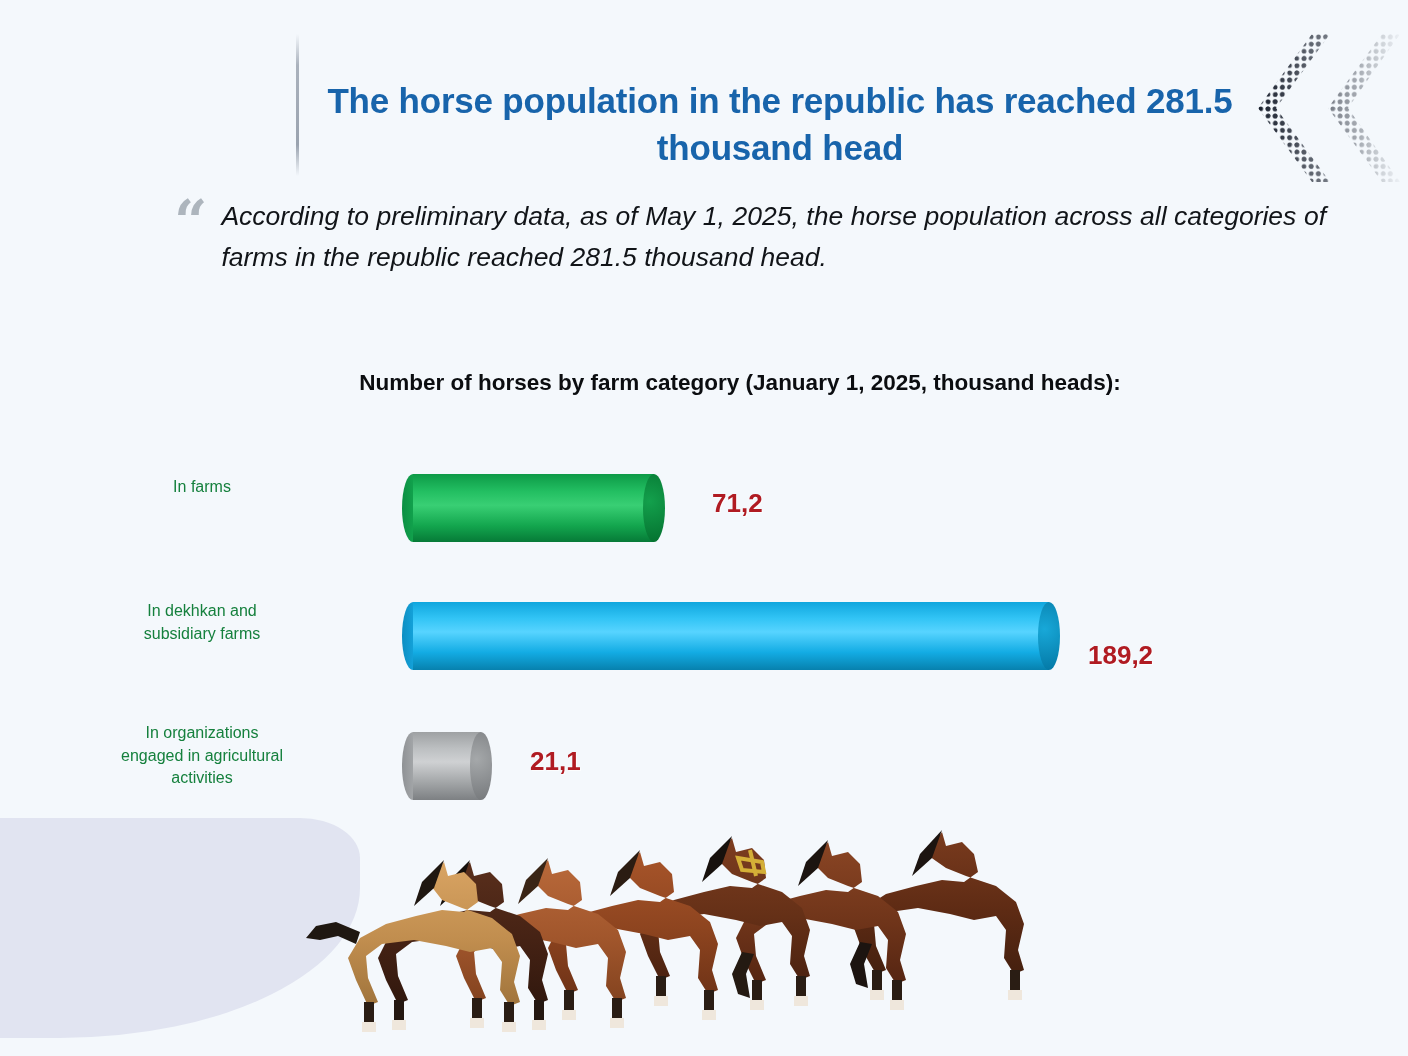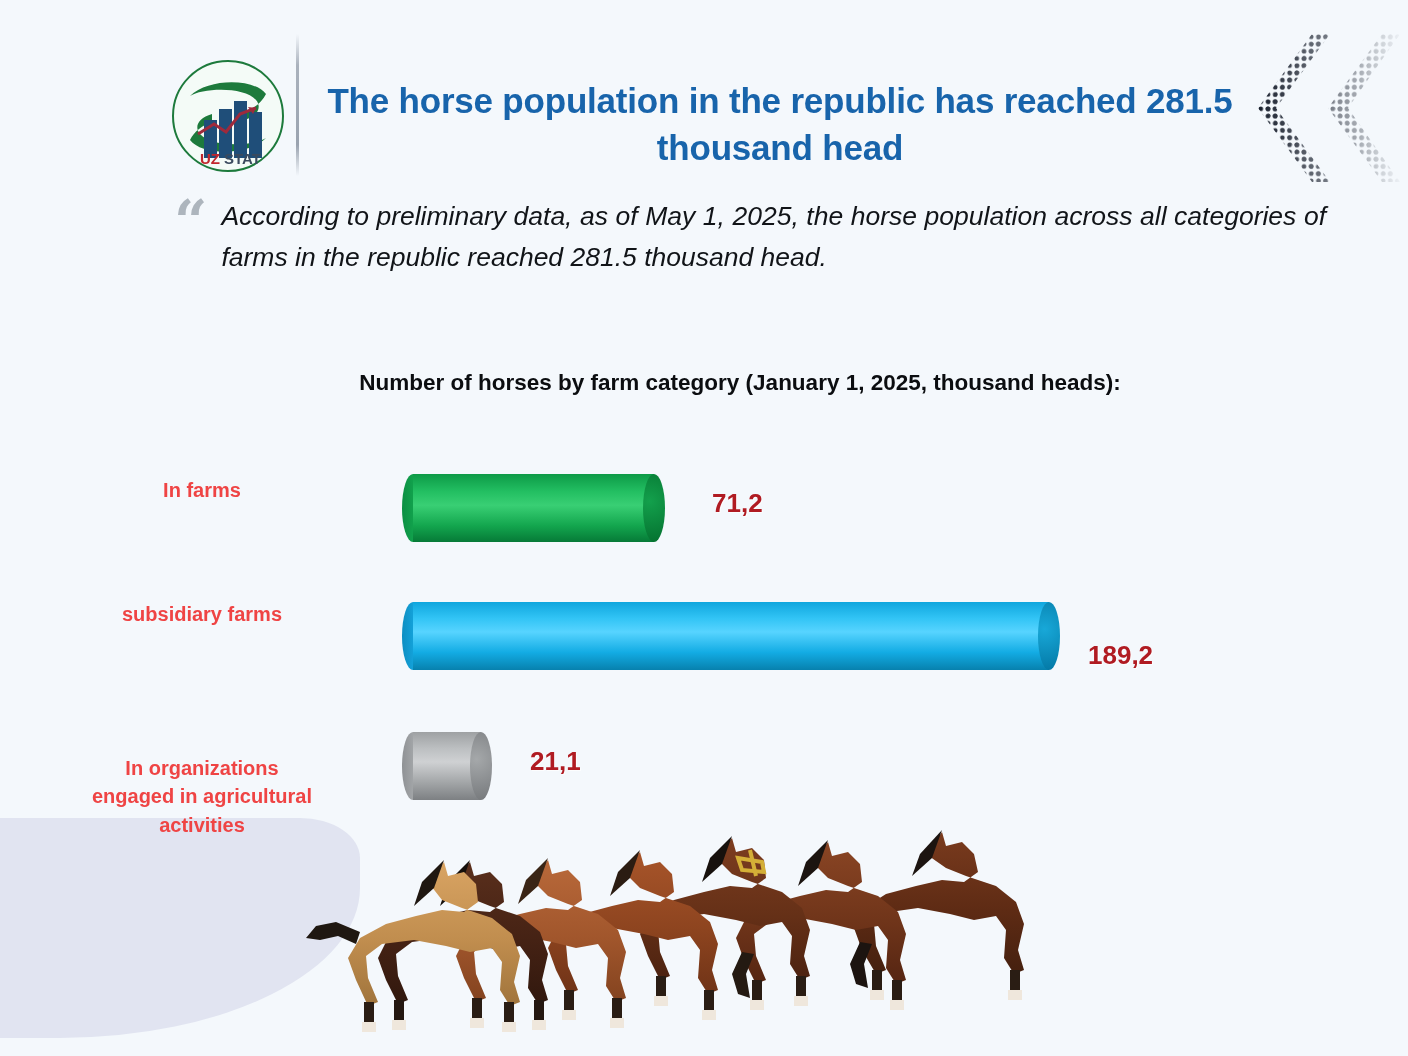--- a/index.html
+++ b/index.html
@@ -118,23 +118,23 @@
   .row {
     position: absolute;
     left: 0;
     width: 1408px;
   }
   .row-label {
     position: absolute;
     left: 52px;
     width: 300px;
     text-align: center;
-    font-size: 20px;
-    font-weight: bold;
-    color: #ef4444;
+    font-size: 16px;
+    font-weight: normal;
+    color: #15803d;
     line-height: 1.42;
   }
   .bar-track {
     position: absolute;
     left: 402px;
   }
   .cyl {
     position: absolute;
     left: 0;
     top: 0;
@@ -182,35 +182,20 @@
     height: 222px;
   }
 </style>
 </head>
 <body>
 
 <div class="blob-bl"></div>
 
 <div class="header">
 
-  <div class="logo-wrap">
-    <svg width="116" height="116" viewBox="0 0 116 116">
-      <circle cx="58" cy="58" r="55" fill="#f4fbf7" stroke="#1d7a3c" stroke-width="2"></circle>
-      <path d="M96 36 C84 20, 38 20, 20 38 C32 30, 74 28, 86 42 C92 49, 88 58, 74 62 L74 54 C84 51, 92 44, 96 36 Z" fill="#1d7a3c"></path>
-      <path d="M20 82 C32 98, 78 98, 96 80 C84 88, 42 90, 30 76 C24 69, 28 60, 42 56 L42 64 C32 67, 24 74, 20 82 Z" fill="#1d7a3c"></path>
-      <rect x="34" y="62" width="13" height="38" fill="#1f4e79"></rect>
-      <rect x="49" y="51" width="13" height="49" fill="#1f4e79"></rect>
-      <rect x="64" y="43" width="13" height="57" fill="#1f4e79"></rect>
-      <rect x="79" y="54" width="13" height="46" fill="#1f4e79"></rect>
-      <polyline points="28,76 44,66 56,74 70,56 86,50" fill="none" stroke="#9e2a3c" stroke-width="3"></polyline>
-      <polygon points="86,50 78,49 83,56" fill="#9e2a3c"></polygon>
-      <text x="30" y="106" font-family="Liberation Sans, sans-serif" font-size="15" font-weight="bold" fill="#c1272d">UZ</text>
-      <text x="54" y="106" font-family="Liberation Sans, sans-serif" font-size="15" font-weight="bold" fill="#3a4a5e">STAT</text>
-    </svg>
-  </div>
 
   <div class="title-divider"></div>
 
   <div class="title">The horse population in the republic has reached 281.5 thousand head</div>
 
   <div class="chevrons">
     <svg width="150" height="164" viewBox="0 0 150 164">
       <defs>
         <pattern id="dots" width="7.2" height="7.2" patternUnits="userSpaceOnUse">
           <circle cx="3.6" cy="3.6" r="2.3" fill="#0b1220"></circle>
@@ -252,34 +237,35 @@
         <div class="cap-l" style="background:linear-gradient(to right,#0b8f43,#18b355);"></div>
         <div class="body" style="background:linear-gradient(to bottom,#0d9a47 0%,#23bf62 26%,#39cf74 46%,#13a64e 76%,#067a37 100%);"></div>
         <div class="cap-r" style="background:radial-gradient(circle at 30% 40%,#13a04c,#04702f);"></div>
       </div>
     </div>
     <div class="val" style="left:712px;top:40px;">71,2</div>
   </div>
 
   <div class="row" style="top:128px;height:110px;">
     <div class="row-label" style="top:24px;">
+      <div>In dekhkan and</div>
       <div>subsidiary farms</div>
     </div>
     <div class="bar-track" style="top:26px;width:658px;height:68px;">
       <div class="cyl" style="width:658px;">
         <div class="cap-l" style="background:linear-gradient(to right,#0d8ec2,#1ab4ef);"></div>
         <div class="body" style="background:linear-gradient(to bottom,#0fa6de 0%,#32c4f5 24%,#57d4ff 44%,#13ace4 74%,#0781ae 100%);"></div>
         <div class="cap-r" style="background:radial-gradient(circle at 30% 40%,#18a8d8,#0377a4);"></div>
       </div>
     </div>
     <div class="val" style="left:1088px;top:40px;margin-top:24px;">189,2</div>
   </div>
 
   <div class="row" style="top:262px;height:110px;">
-    <div class="row-label" style="top:12px;margin-top:32px;">
+    <div class="row-label" style="top:12px;">
       <div>In organizations</div>
       <div>engaged in agricultural</div>
       <div>activities</div>
     </div>
     <div class="bar-track" style="top:22px;width:90px;height:68px;">
       <div class="cyl" style="width:90px;">
         <div class="cap-l" style="background:linear-gradient(to right,#8f9295,#b4b7b9);"></div>
         <div class="body" style="background:linear-gradient(to bottom,#9ea1a3 0%,#bcbfc1 24%,#cfd1d3 44%,#a3a6a8 74%,#7d8083 100%);"></div>
         <div class="cap-r" style="background:radial-gradient(circle at 30% 40%,#a5a8aa,#75787b);"></div>
       </div>

